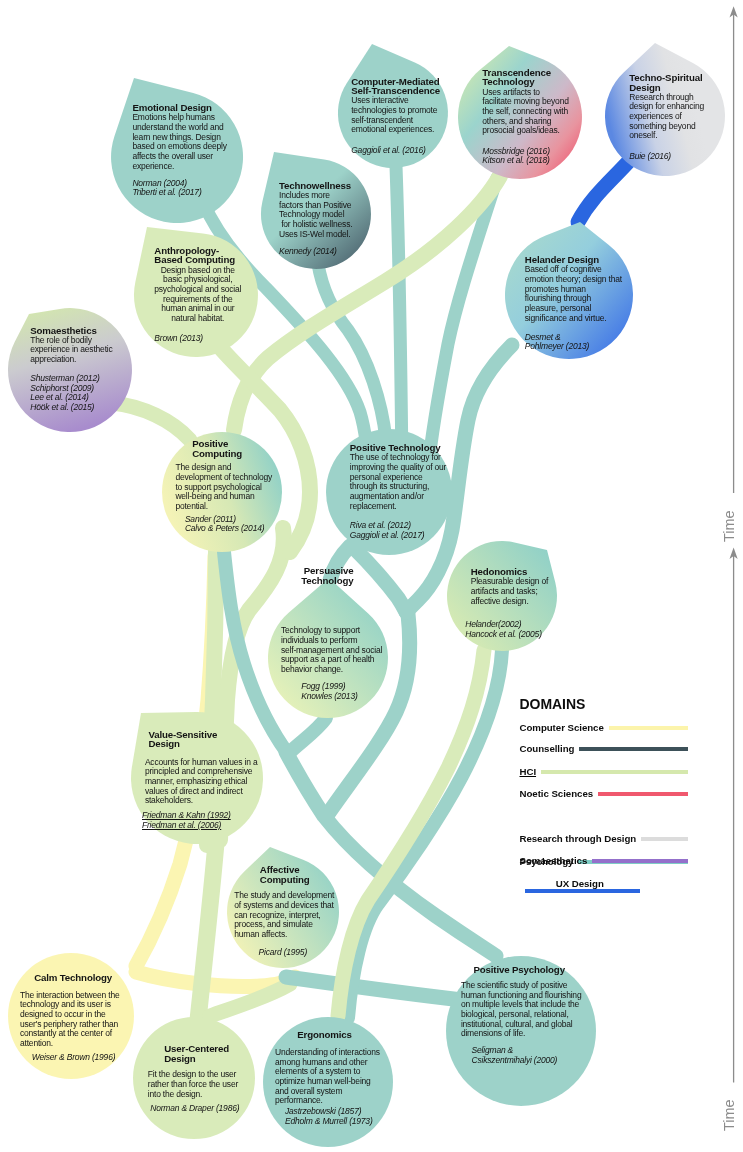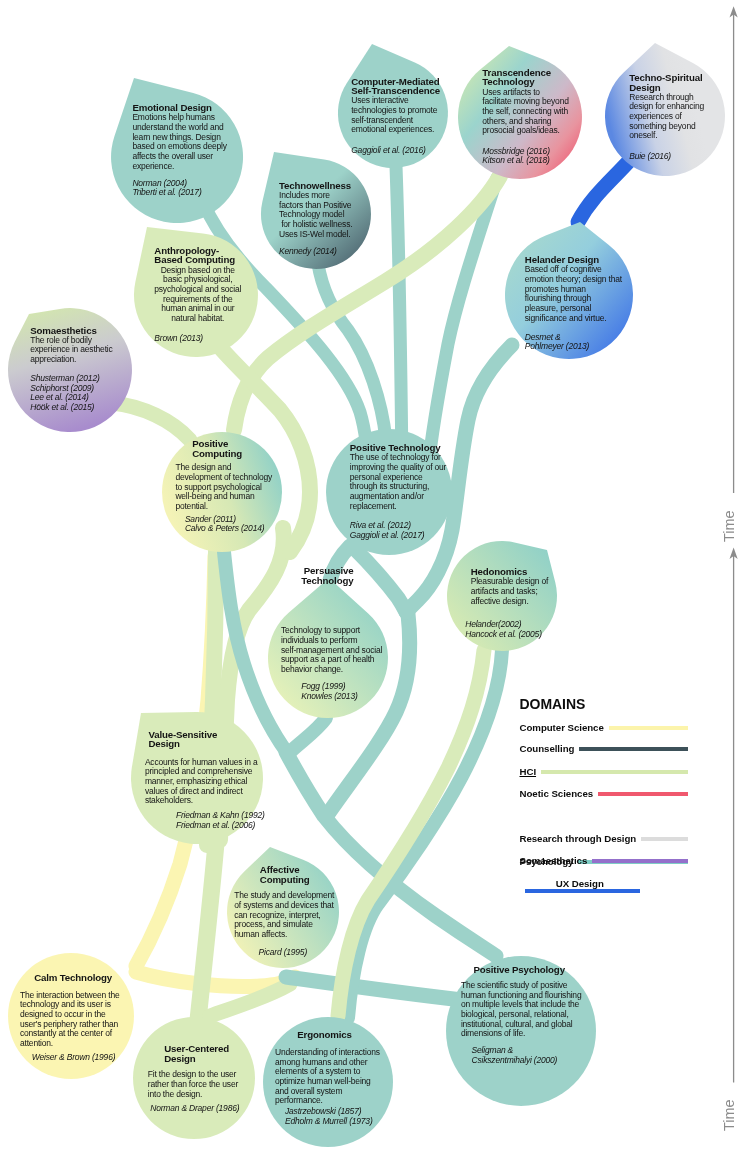--- a/index.html
+++ b/index.html
@@ -263,21 +263,21 @@
 Knowles (2013)</div>
       </div>
       <div class="nodetext">
         <div class="t-title" style="left: 148.4px; top: 729.646px;">Value-Sensitive
 Design</div>
         <div class="t-desc" style="left: 144.9px; top: 757.532px;">Accounts for human values in a
 principled and comprehensive
 manner, emphasizing ethical
 values of direct and indirect
 stakeholders.</div>
-        <div class="t-refs" style="left: 176px; top: 811.433px;">Friedman &amp; Kahn (1992)
+        <div class="t-refs" style="left: 142px; top: 811.433px; text-decoration: underline;">Friedman &amp; Kahn (1992)
 Friedman et al. (2006)</div>
       </div>
       <div class="nodetext">
         <div class="t-title" style="left: 259.8px; top: 865.046px;">Affective
 Computing</div>
         <div class="t-desc" style="left: 234.3px; top: 891.232px;">The study and development
 of systems and devices that
 can recognize, interpret,
 process, and simulate
 human affects.</div>

